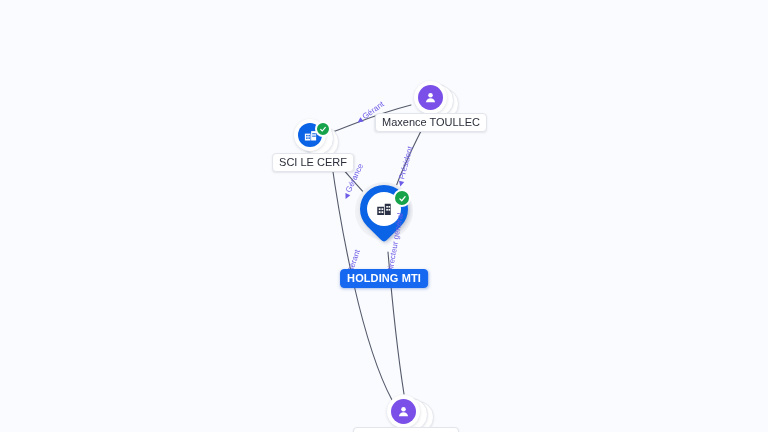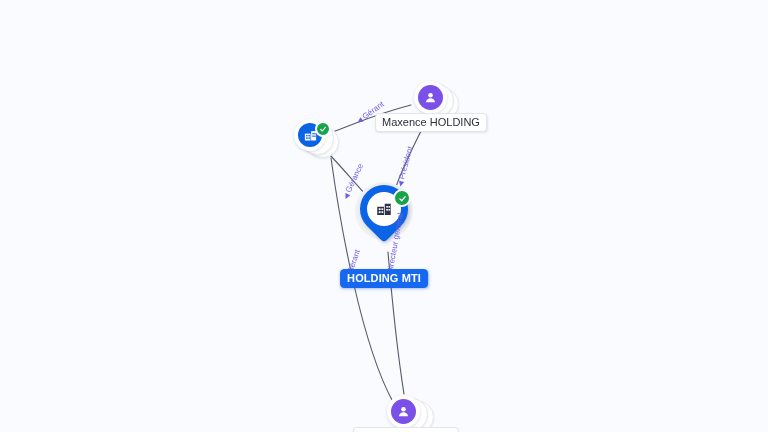--- a/index.html
+++ b/index.html
@@ -206,38 +206,39 @@
           </svg>
         </div>
       </div>
       <div class="check-badge" style="width:12px;height:12px;left:2px;top:-14px;">
         <svg width="8" height="8" viewBox="0 0 24 24">
           <path d="M5 13 L10 18 L19 7" stroke="#ffffff" stroke-width="3.4" fill="none" stroke-linecap="round" stroke-linejoin="round"></path>
         </svg>
       </div>
     </div>
   </div>
+  <div class="node-label" style="left:313px; top:153px;">SCI LE CERF</div>
 
   <div class="node" style="left:433px; top:98px;">
     <div class="node-stack" style="left:0; top:0;">
       <div class="stack-ring" style="width:30px;height:30px;left:-6px;top:-10px;"></div>
       <div class="stack-ring" style="width:31px;height:31px;left:-12px;top:-14px;"></div>
       <div class="avatar-circle" style="width:33px;height:33px;left:-19px;top:-17px;">
         <div class="avatar-inner person" style="width:25px;height:25px;">
           <svg width="15" height="15" viewBox="0 0 24 24">
             <circle cx="12" cy="8.2" r="3.6" fill="#ffffff"></circle>
             <path d="M4.6 19.5 C5.4 14.9 8.4 13 12 13 C15.6 13 18.6 14.9 19.4 19.5 Z" fill="#ffffff"></path>
           </svg>
         </div>
       </div>
     </div>
   </div>
   <div class="node-label" style="left:431px; top:113px;">
     <span class="sur">Maxence</span>
-    <span>HOLDING</span>
+    <span>TOULLEC</span>
   </div>
 
   <div class="node" style="left:384px; top:211px;">
     <div class="pin-wrap" style="left:0; top:0;">
       <div class="pin-halo"></div>
       <div class="pin-shape"></div>
       <div class="pin-hole"></div>
       <div style="position:absolute;left:50%;top:50%;margin-left:-9px;margin-top:-11px;">
         <svg width="18" height="18" viewBox="0 0 24 24">
           <rect x="3" y="9" width="9" height="11" fill="#2b3246"></rect>

